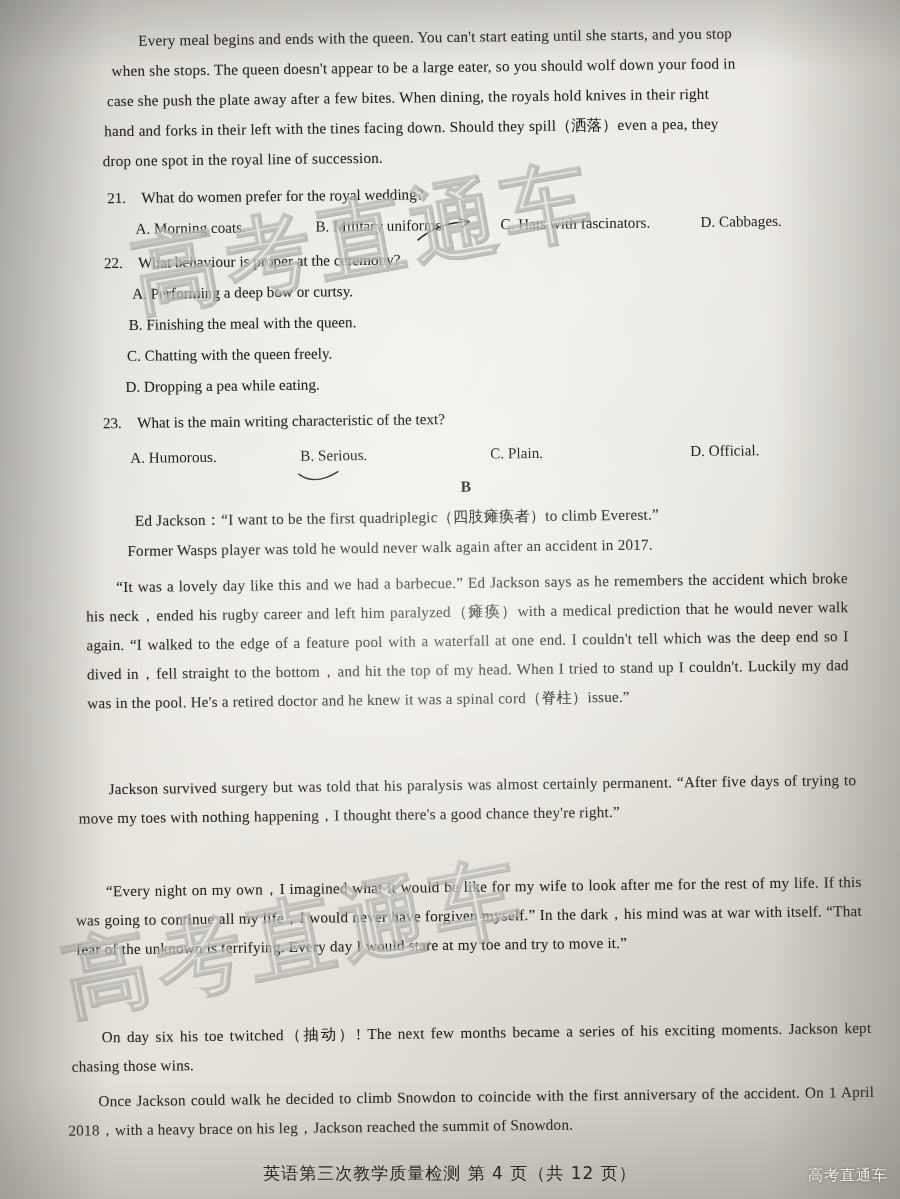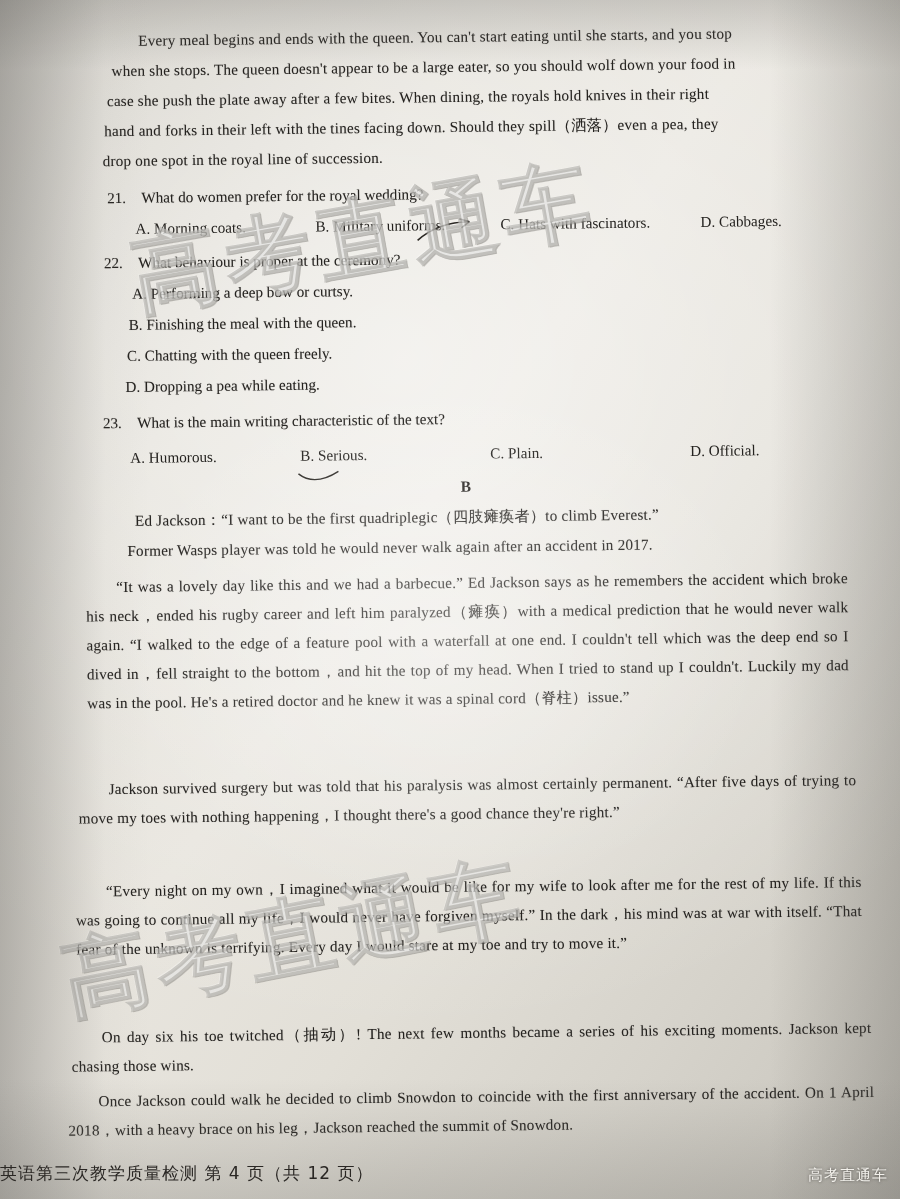--- a/index.html
+++ b/index.html
@@ -90,20 +90,21 @@
     font-weight: bold;
     font-size: 15.5px;
     color: #221f1c;
   }
 
   .footer {
     position: absolute;
     left: 0;
     bottom: 14px;
     width: 900px;
+    text-align: center;
     font-size: 17px;
     color: #2a2724;
     font-family: "DejaVu Sans", sans-serif;
     letter-spacing: 1px;
   }
 
   
   .wm {
     position: absolute;
     font-family: "DejaVu Sans", sans-serif;

